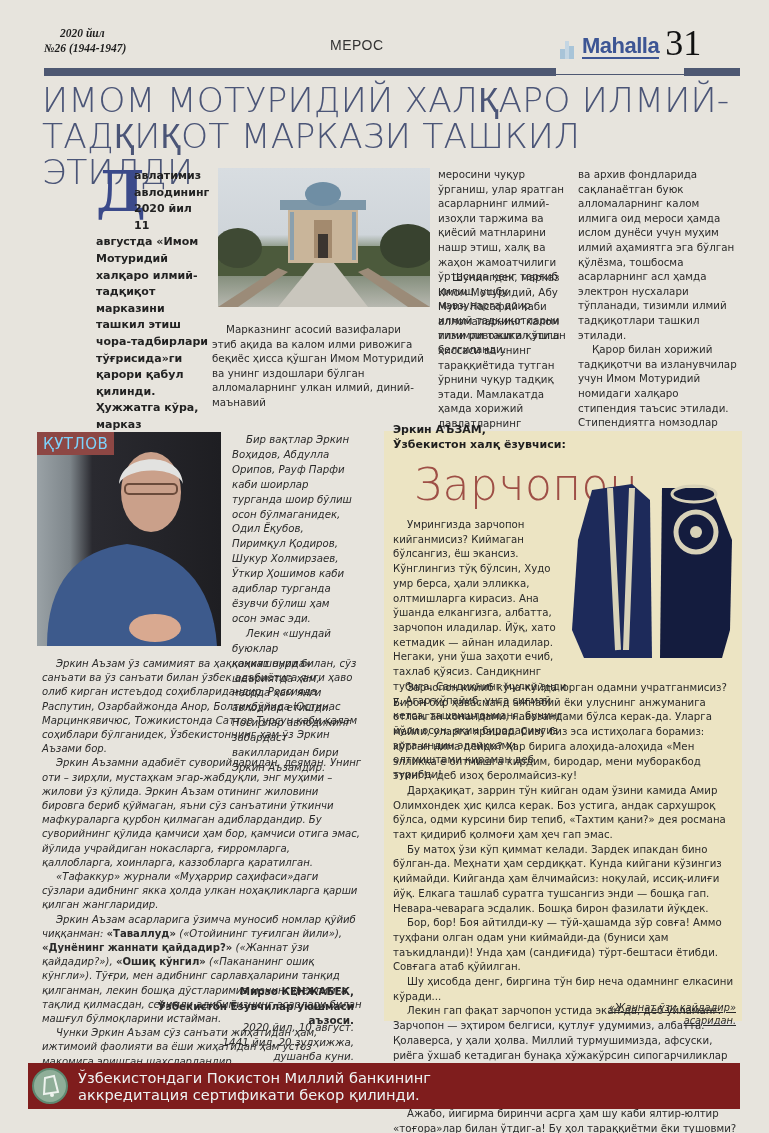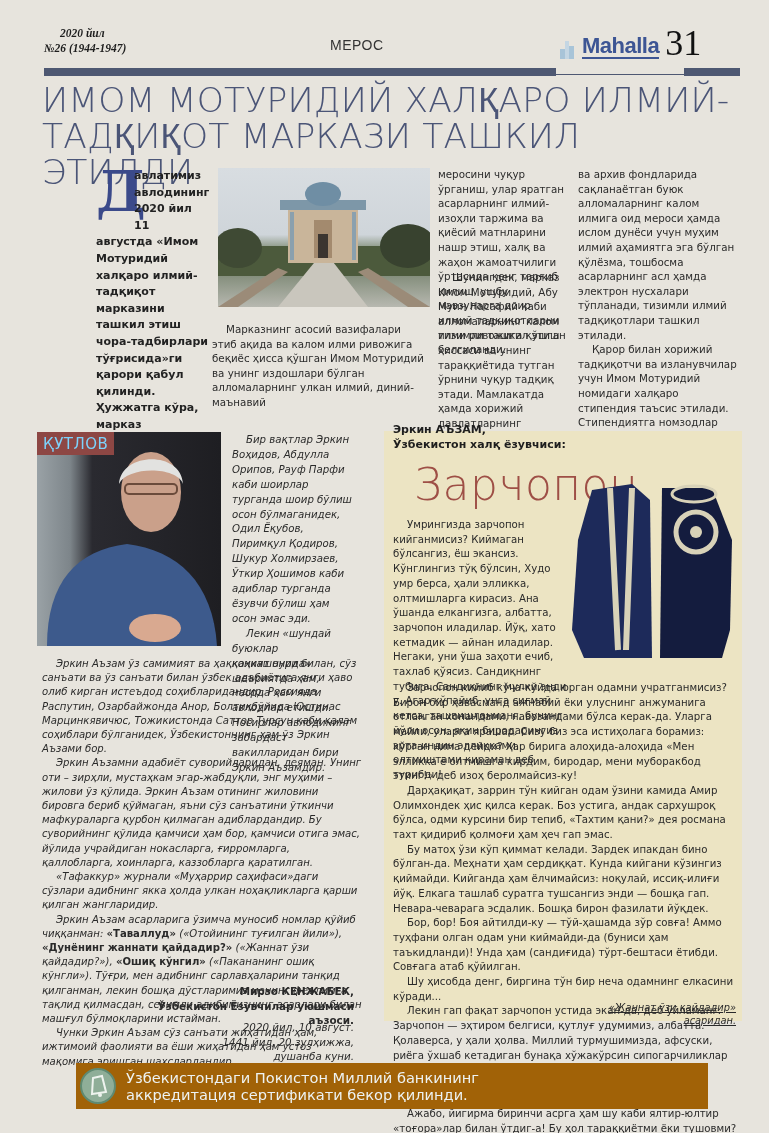--- a/index.html
+++ b/index.html
@@ -40,21 +40,21 @@
   .dateline { left: 150px; top: 1020px; width: 204px; text-align: right; font-style: italic; font-size: 10.3px; line-height: 14.5px; }
   
   .zbox { left: 384px; top: 431px; width: 358px; height: 590px; background: #ece4c3; }
   .z-author { left: 393px; top: 422px; font-weight: bold; font-size: 11px; line-height: 15px; color: #1e1e1e; }
   .z-title { left: 414px; top: 459px; font-family: "DejaVu Sans", sans-serif; font-weight: 200; font-size: 44px; line-height: 52px; color: #9e4f46; letter-spacing: 0.5px; }
   .z-photo { left: 572px; top: 480px; width: 162px; height: 180px; }
   .z-text1 { left: 393px; top: 518px; width: 180px; font-size: 10.2px; line-height: 14.7px; }
   .z-text2 { left: 393px; top: 681px; width: 345px; font-size: 10.2px; line-height: 14.7px; }
   .z-source { left: 560px; top: 1001px; width: 176px; text-align: right; font-style: italic; font-size: 9.8px; line-height: 13px; text-decoration: underline; }
   
-  .banner { left: 28px; top: 1063px; width: 632px; height: 46px; background: #a16207; display: flex; align-items: center; margin-left: 48px; }
+  .banner { left: 28px; top: 1063px; width: 712px; height: 46px; background: #7f1d1d; display: flex; align-items: center; }
   .banner-icon { width: 36px; height: 36px; border-radius: 50%; background: #8fae98; border: 2px solid #5f8a72; margin: 0 10px 0 4px; position: relative; flex: none; }
   .banner-text { color: #eef3f3; font-family: "DejaVu Sans", sans-serif; font-size: 14.6px; line-height: 17.5px; }
 </style>
 </head>
 <body>
 
 <div class="abs hdr-date">
   <div class="l1">2020 йил</div>
   <div>№26 (1944-1947)</div>
 </div>

